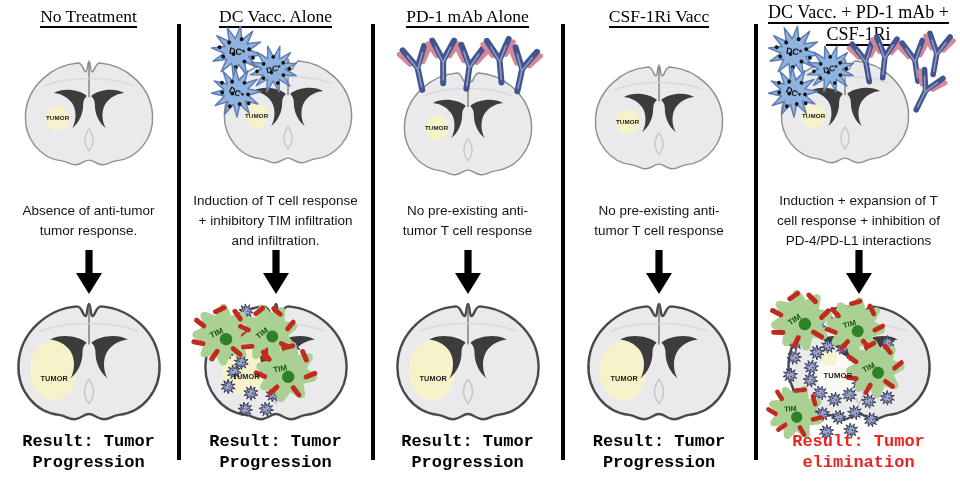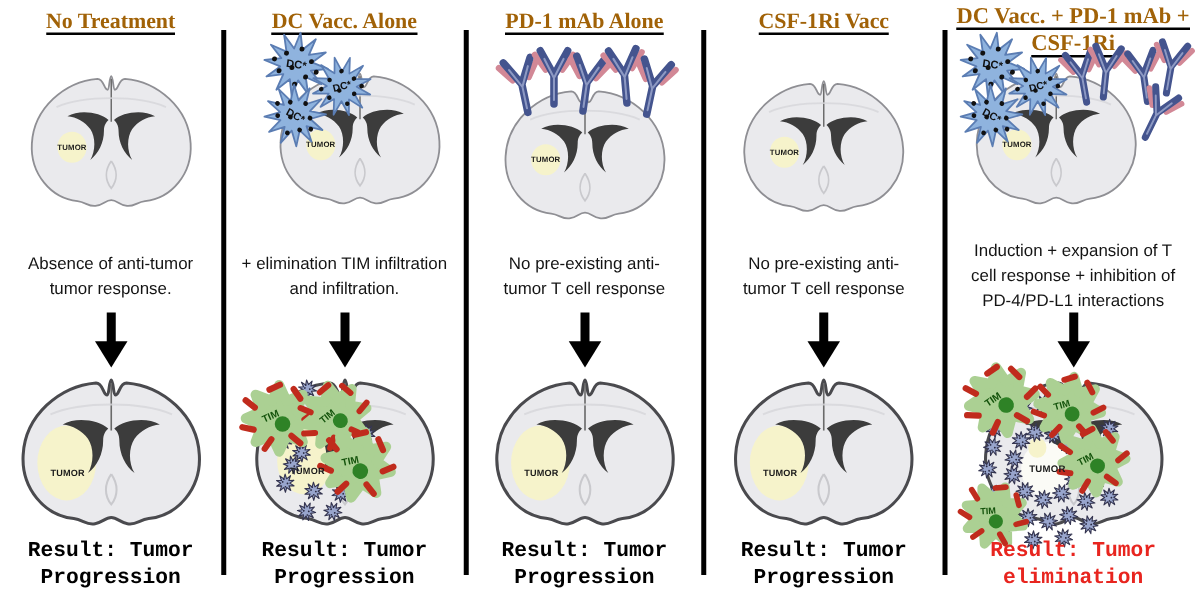--- a/index.html
+++ b/index.html
@@ -3,21 +3,21 @@
 <meta charset="utf-8">
 <style>
   html,body{margin:0;padding:0;background:#fff;}
   body{width:960px;height:482px;font-family:"Liberation Sans",sans-serif;}
   .figure{position:relative;width:960px;height:482px;background:#fff;overflow:hidden;}
   .divider{position:absolute;top:24px;height:436px;width:3.5px;background:#000;}
   .column{position:absolute;top:0;height:482px;}
   .c1{left:0;width:177px;} .c2{left:180px;width:191px;} .c3{left:374px;width:187px;}
   .c4{left:564px;width:190px;} .c5{left:757px;width:203px;}
   .header{position:absolute;top:6px;left:0;right:0;text-align:center;
-    font-family:"Liberation Serif",serif;font-weight:bold;font-size:17.5px;line-height:1.22;color:#a16207;}
+    font-family:"Liberation Serif",serif;font-weight:normal;font-size:17.5px;line-height:1.22;color:#000000;}
   .c5 .header{top:2px;font-size:18px;}
   .header .u{border-bottom:2.5px solid #000;padding-bottom:0px;}
   .top-brain{position:absolute;left:0;right:0;top:50px;height:140px;display:flex;justify-content:center;align-items:flex-start;}
   .c1 .top-brain{top:52px;} .c3 .top-brain{top:62px;} .c4 .top-brain{top:56px;}
   .c2 .top-brain svg{transform:translateX(12px);} .c5 .top-brain svg{transform:translateX(-14px);}
   .desc{position:absolute;left:2px;right:2px;top:192px;height:58px;display:flex;flex-direction:column;
     justify-content:center;text-align:center;font-size:13.5px;line-height:1.5;color:#141414;}
   .arrow-row{position:absolute;left:0;right:0;top:250px;height:46px;display:flex;justify-content:center;}
   .bottom-brain{position:absolute;left:0;right:0;top:294px;height:136px;display:flex;justify-content:center;}
   .result{position:absolute;left:0;right:0;top:431px;text-align:center;
@@ -156,21 +156,22 @@
             <use href="#dc-star"></use>
             <text x="-8" y="3" font-size="9" font-weight="bold" fill="#101010">DC*</text>
           </g>
           <g transform="translate(29,58) rotate(28) scale(1.3)">
             <use href="#dc-star"></use>
             <text x="-8" y="3" font-size="9" font-weight="bold" fill="#101010">DC*</text>
           </g>
         </svg>
       </div>
     <div class="desc">
-      <div>+ elimination TIM infiltration</div>
+      <div>Induction of T cell response</div>
+      <div>+ inhibitory TIM infiltration</div>
       <div>and infiltration.</div>
     </div>
     <div class="arrow-row">
         <svg viewBox="-15 0 30 44" width="30" height="44">
           <use href="#down-arrow"></use>
         </svg>
       </div>
     <div class="bottom-brain">
         <svg id="bb2" class="brain-svg" viewBox="0 0 200 160" width="162" height="130">
           <use href="#brain-outer" fill="#eaeaed" stroke="#4a4a4e" stroke-width="3"></use>

